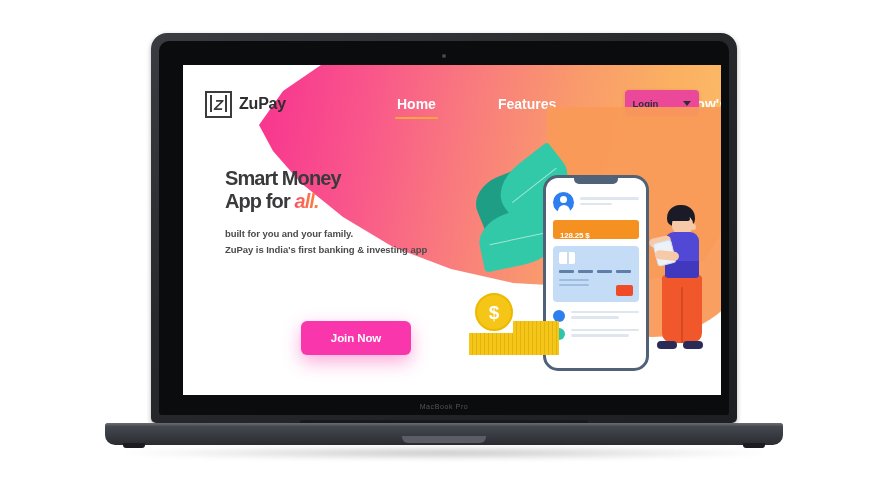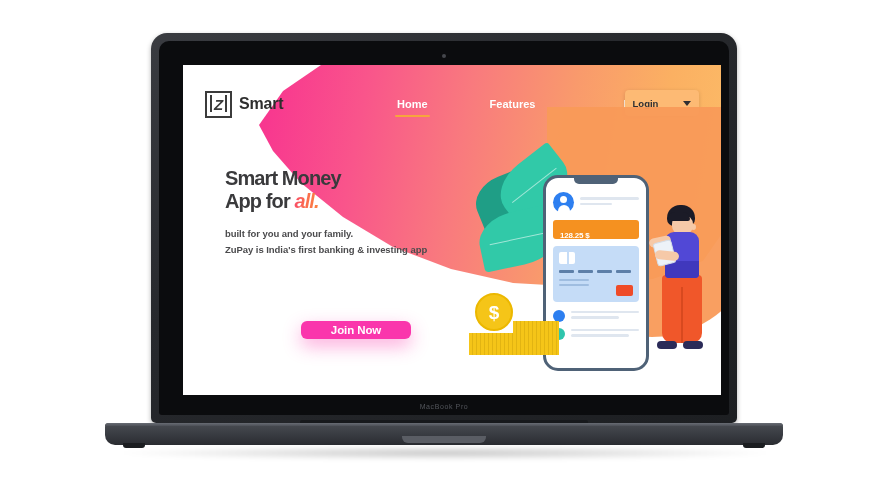--- a/index.html
+++ b/index.html
@@ -189,21 +189,21 @@
   .nav-links {
     position: absolute;
     left: 208px; top: 0;
     height: 34px;
     display: flex;
     align-items: center;
     gap: 0;
   }
   .nav-link {
     position: relative;
-    font-size: 11px;
+    font-size: 14px;
     font-weight: bold;
     color: #ffffff;
     padding: 0 6px;
     white-space: nowrap;
     text-shadow: 0 0 1px rgba(0,0,0,0.06);
     text-align: right;
   }
   .nav-link.spacer-a { margin-right: 50px; }
   .nav-link.spacer-b { margin-right: 76px; }
   .nav-link.active::after {
@@ -213,21 +213,21 @@
     bottom: -7px;
     height: 2px;
     background: #f7a53c;
     border-radius: 1px;
   }
 
   .login-btn {
     position: absolute;
     right: 22px; top: 3px;
     width: 74px; height: 26px;
-    background: #fdba74;
+    background: #ec4899;
     border-radius: 4px;
     display: flex;
     align-items: center;
     justify-content: center;
     gap: 25px;
     box-shadow: 0 1px 4px rgba(0,0,0,0.14);
   }
   .login-label {
     font-size: 9.5px;
     font-weight: bold;
@@ -265,21 +265,21 @@
     margin-top: 14px;
     font-size: 9.5px;
     line-height: 1.62;
     color: #4b4b4d;
     font-weight: bold;
     letter-spacing: -0.05px;
   }
   .cta {
     position: absolute;
     left: 118px; top: 256px;
-    width: 110px; height: 18px;
+    width: 110px; height: 34px;
     background: #fa36ac;
     border-radius: 6px;
     display: flex;
     align-items: center;
     justify-content: center;
     box-shadow: 0 7px 18px rgba(250, 54, 172, 0.42);
   }
   .cta-label {
     font-size: 11.5px;
     font-weight: bold;
@@ -637,21 +637,21 @@
           <div class="site">
 
             <div class="gradient-shape"></div>
 
             <div class="nav">
 
               <div class="brand">
                 <div class="logo-mark">
                   <span class="logo-z">Z</span>
                 </div>
-                <span class="brand-name">Smart</span>
+                <span class="brand-name">ZuPay</span>
               </div>
 
               <div class="nav-links">
                 <span class="nav-link active spacer-a">Home</span>
                 <span class="nav-link spacer-b">Features</span>
                 <span class="nav-link">Know How's</span>
               </div>
 
               <div class="login-btn">
                 <span class="login-label">Login</span>

